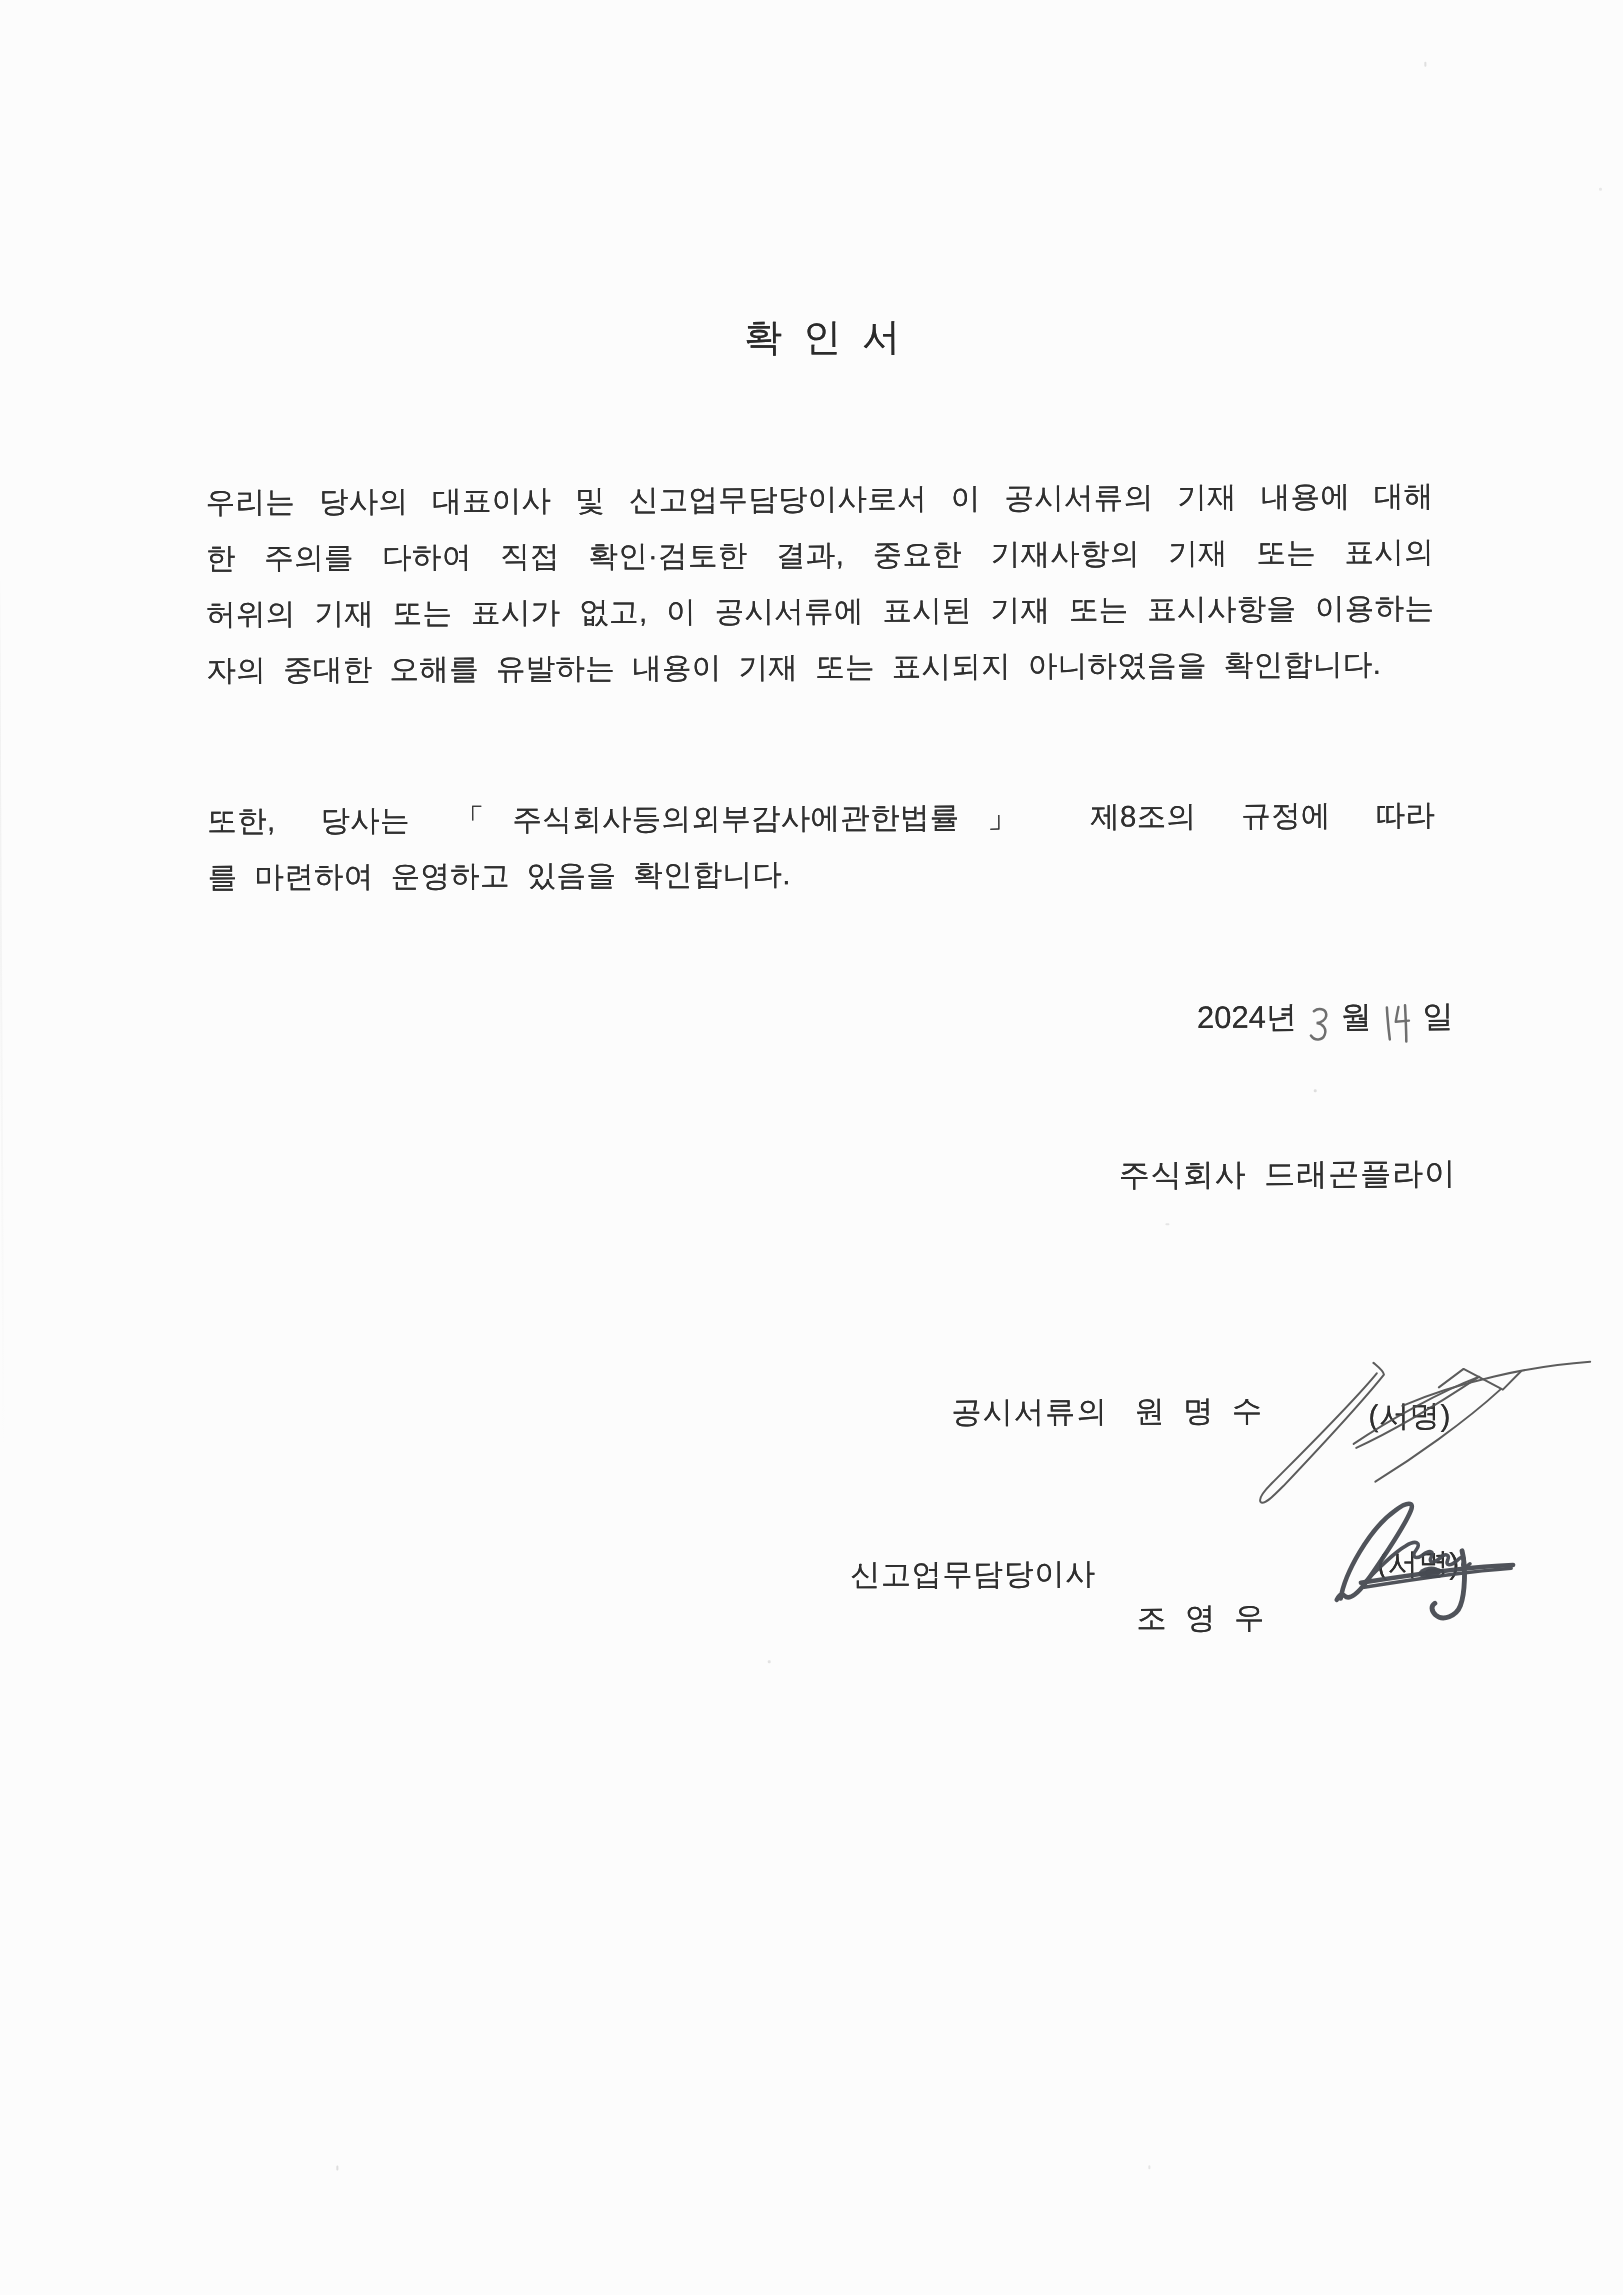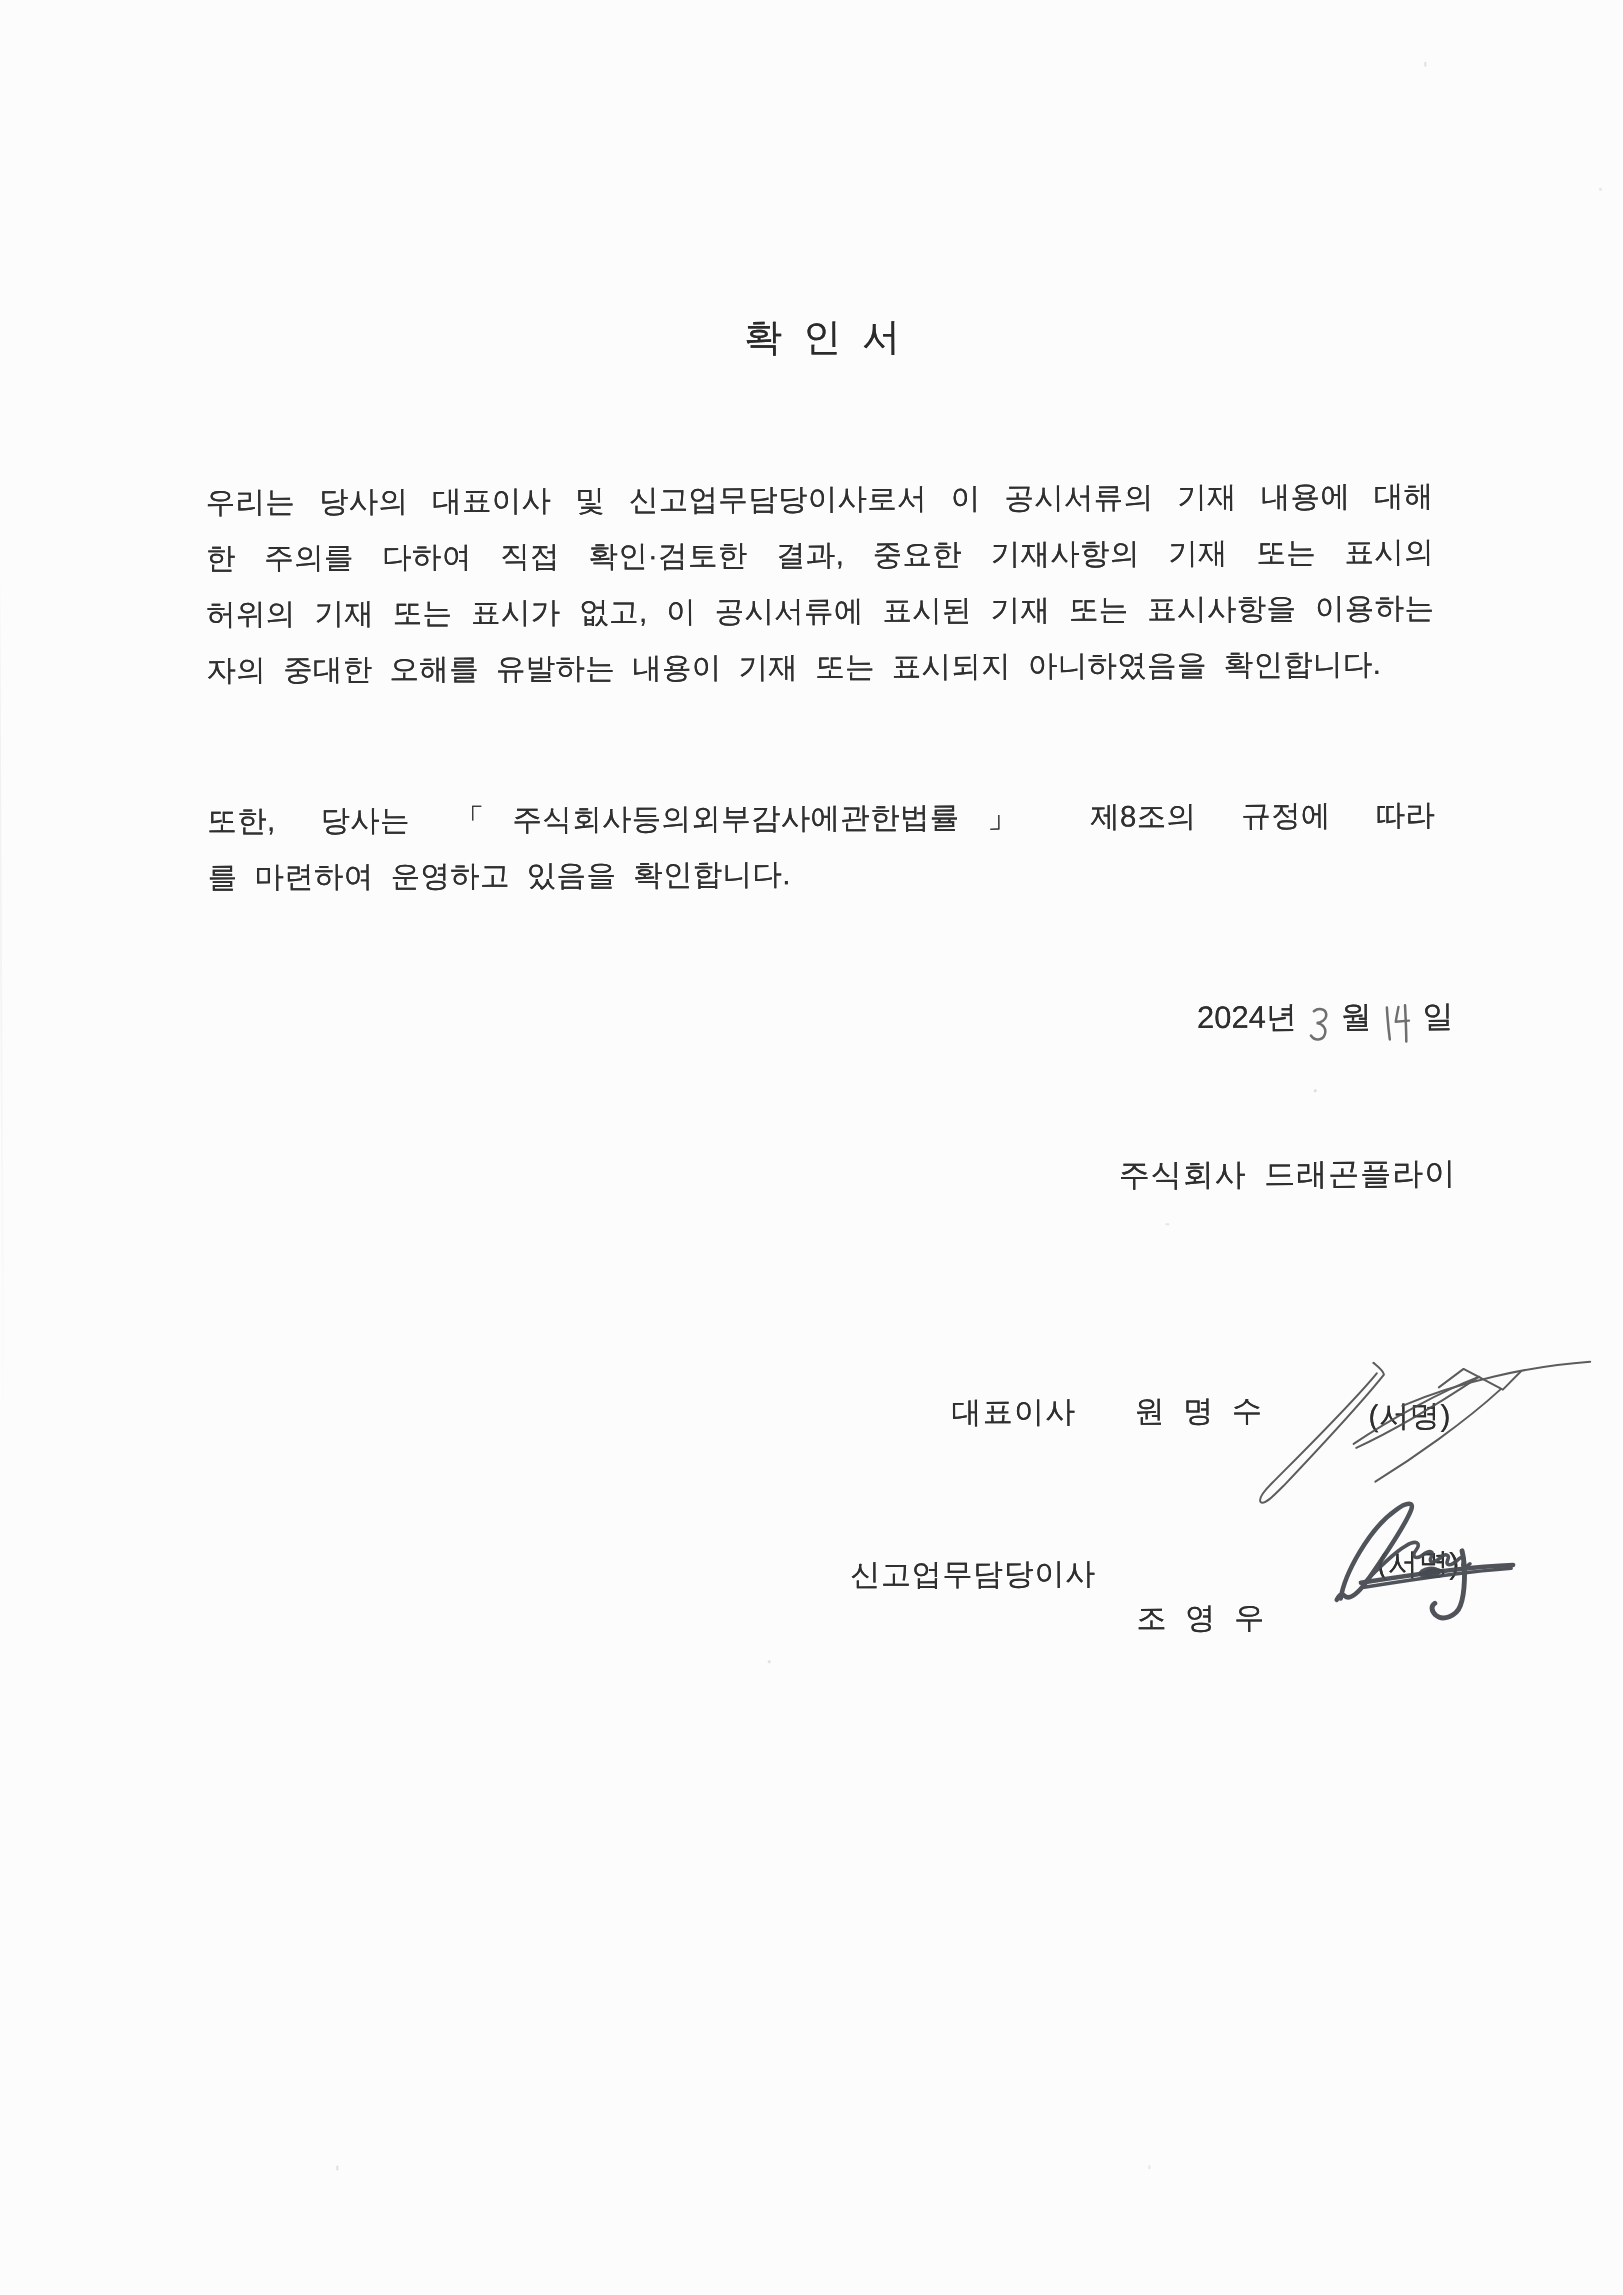--- a/index.html
+++ b/index.html
@@ -104,21 +104,21 @@
       <svg class="hw hw14" width="33" height="41" viewBox="0 0 60 70" role="img" aria-label="14">
         <path d="M12,6 C13,26 15,48 17,64" fill="none" stroke="#6f6f6f" stroke-width="4.6" stroke-linecap="round"></path>
         <path d="M33,5 C31,15 29,25 28,32 L52,30" fill="none" stroke="#6f6f6f" stroke-width="4.4" stroke-linecap="round" stroke-linejoin="round"></path>
         <path d="M45,2 C46,24 47,48 47,68" fill="none" stroke="#6f6f6f" stroke-width="4.6" stroke-linecap="round"></path>
       </svg>
       <span>일</span>
     </div>
 
     <div class="company">주식회사 드래곤플라이</div>
 
-    <div class="sigtext role1">대표이사</div>
+    <div class="sigtext role1">공시서류의</div>
     <div class="sigtext name1">원 명 수</div>
     <div class="sigtext label1">(서명)</div>
 
     <div class="sigtext role2">신고업무담당이사</div>
     <div class="sigtext name2">조 영 우</div>
     <div class="sigtext label2">(서명)</div>
 
     <svg class="sigsvg sig1" width="357" height="173" viewBox="0 0 545 265" role="img" aria-label="원 명 수">
       <g fill="none" stroke="#4f4f4f" stroke-width="3.1" stroke-linecap="round" stroke-linejoin="round" opacity="0.92">
         <path d="M191,38 C198,44 206,50 207,56 C170,102 96,180 52,226 C38,240 22,256 17,250 C13,244 24,232 34,222 C80,176 158,100 196,54"></path>

